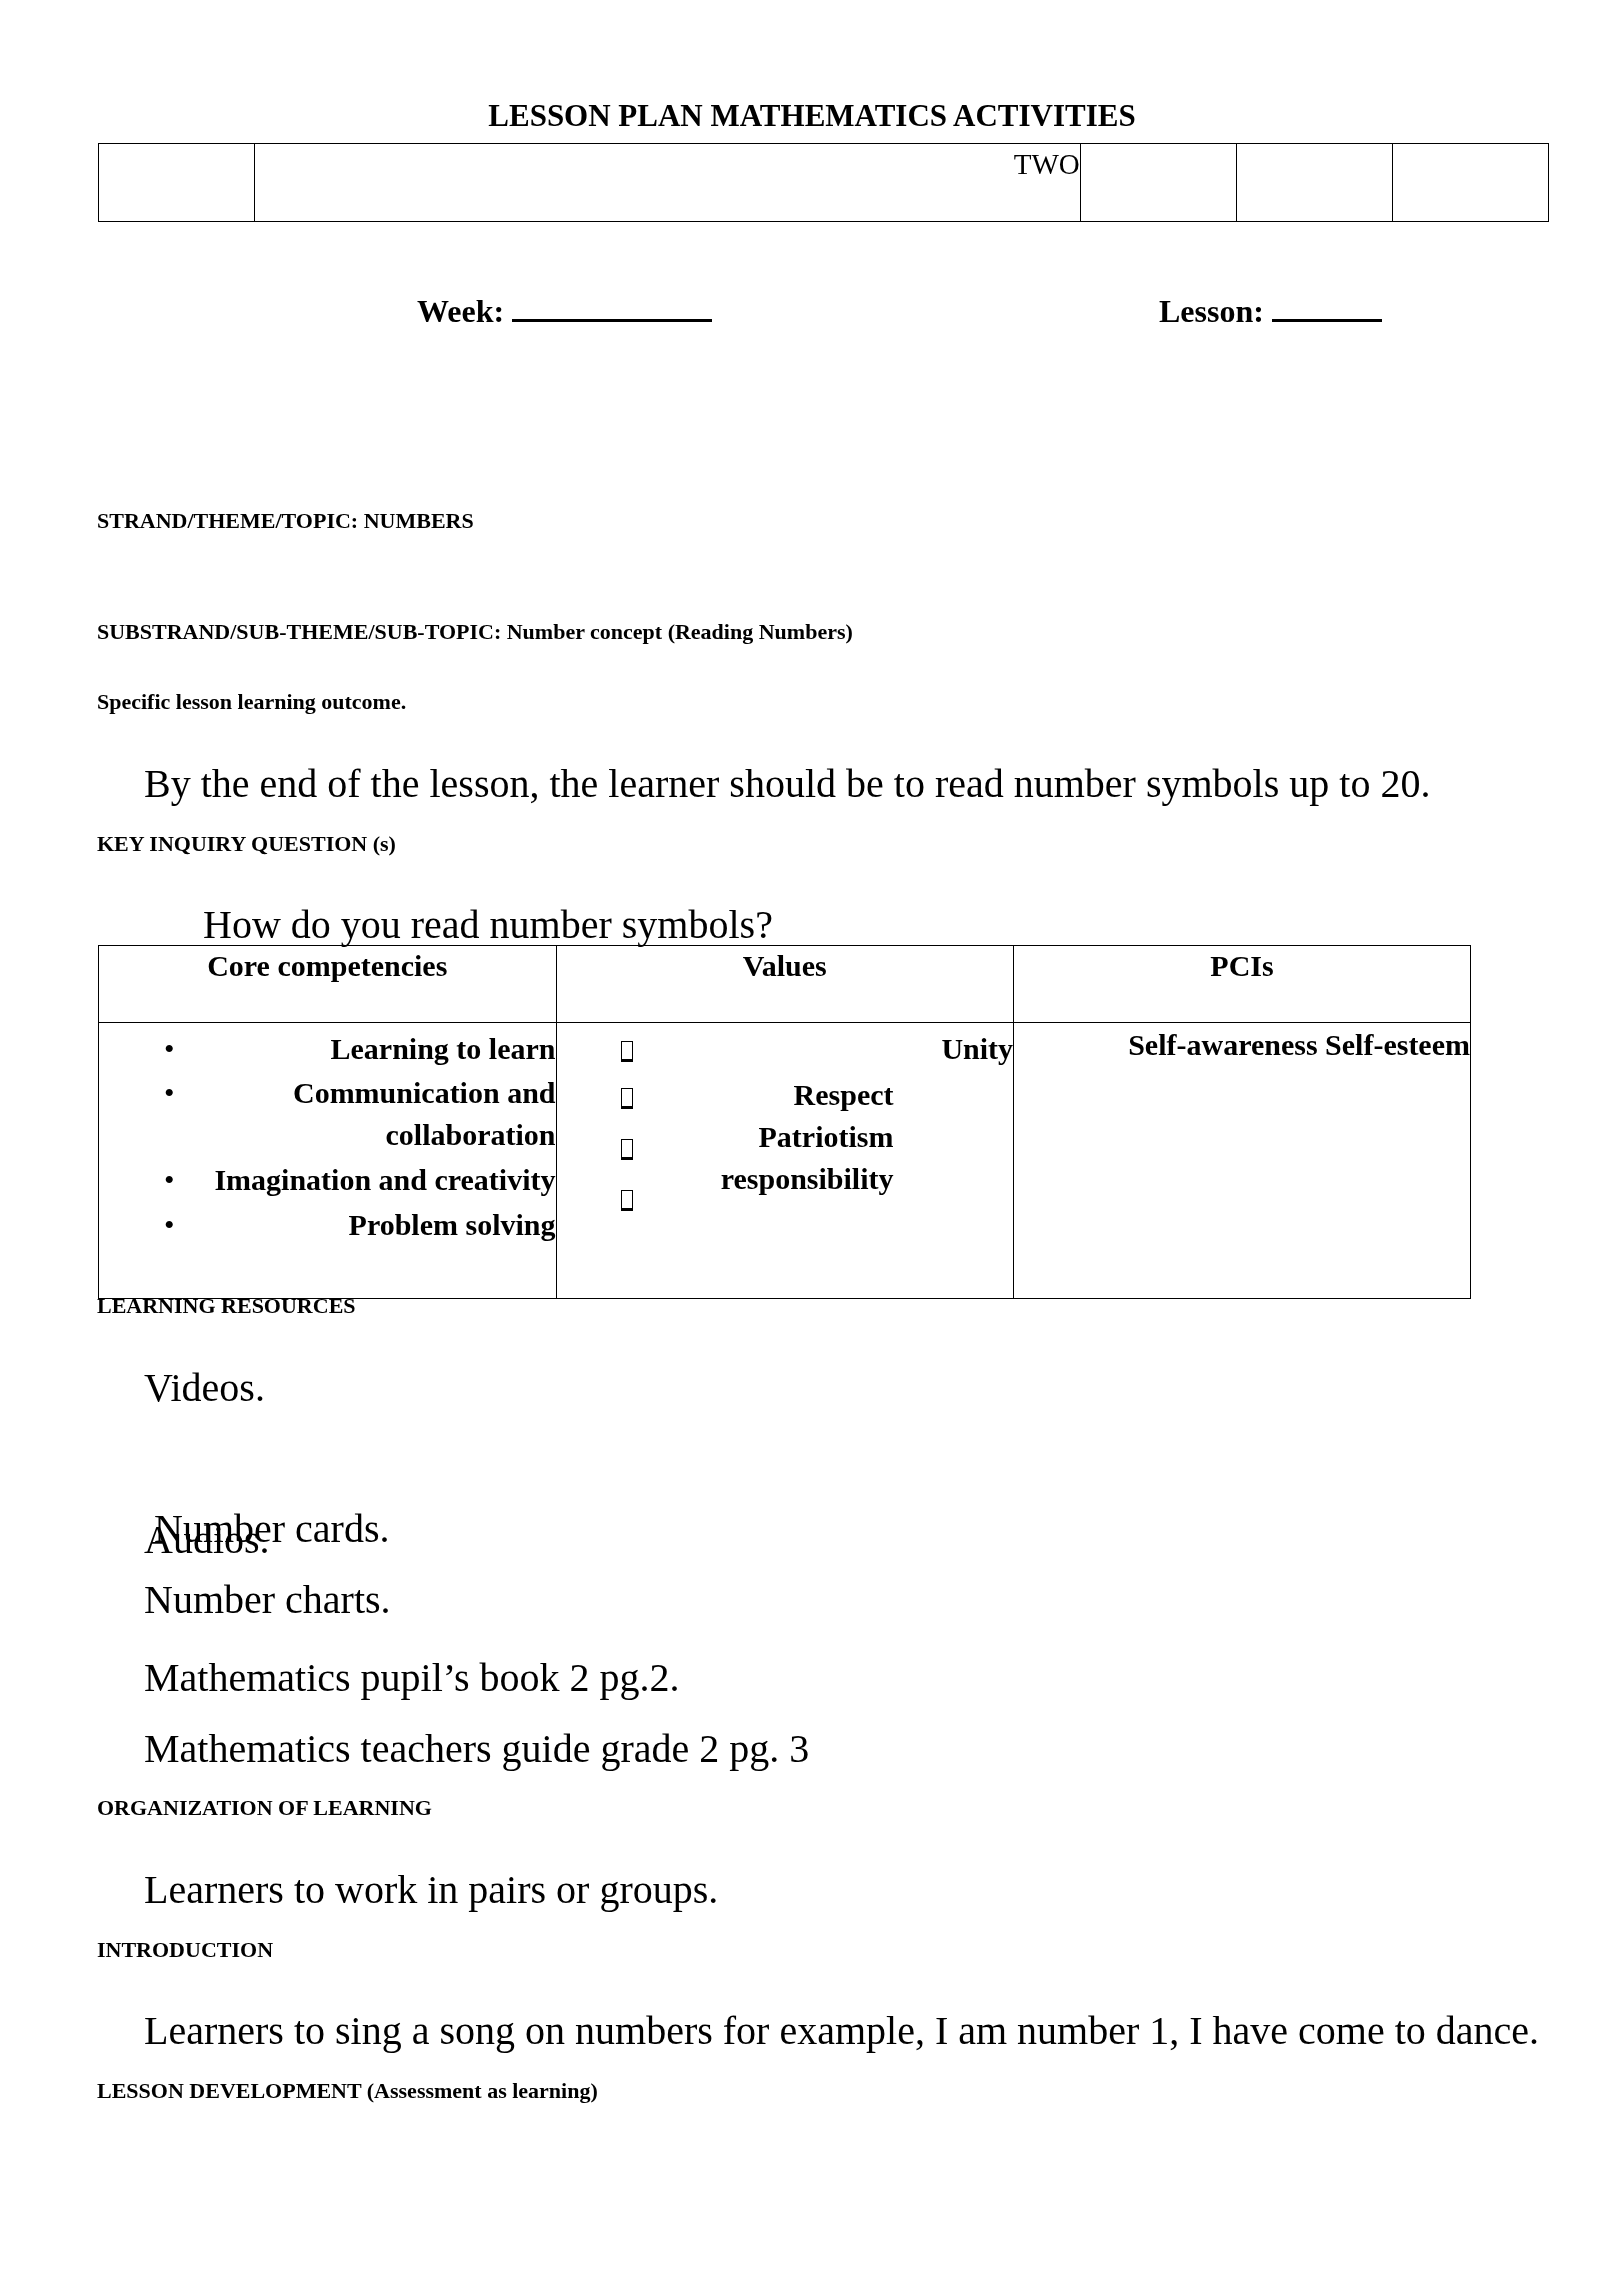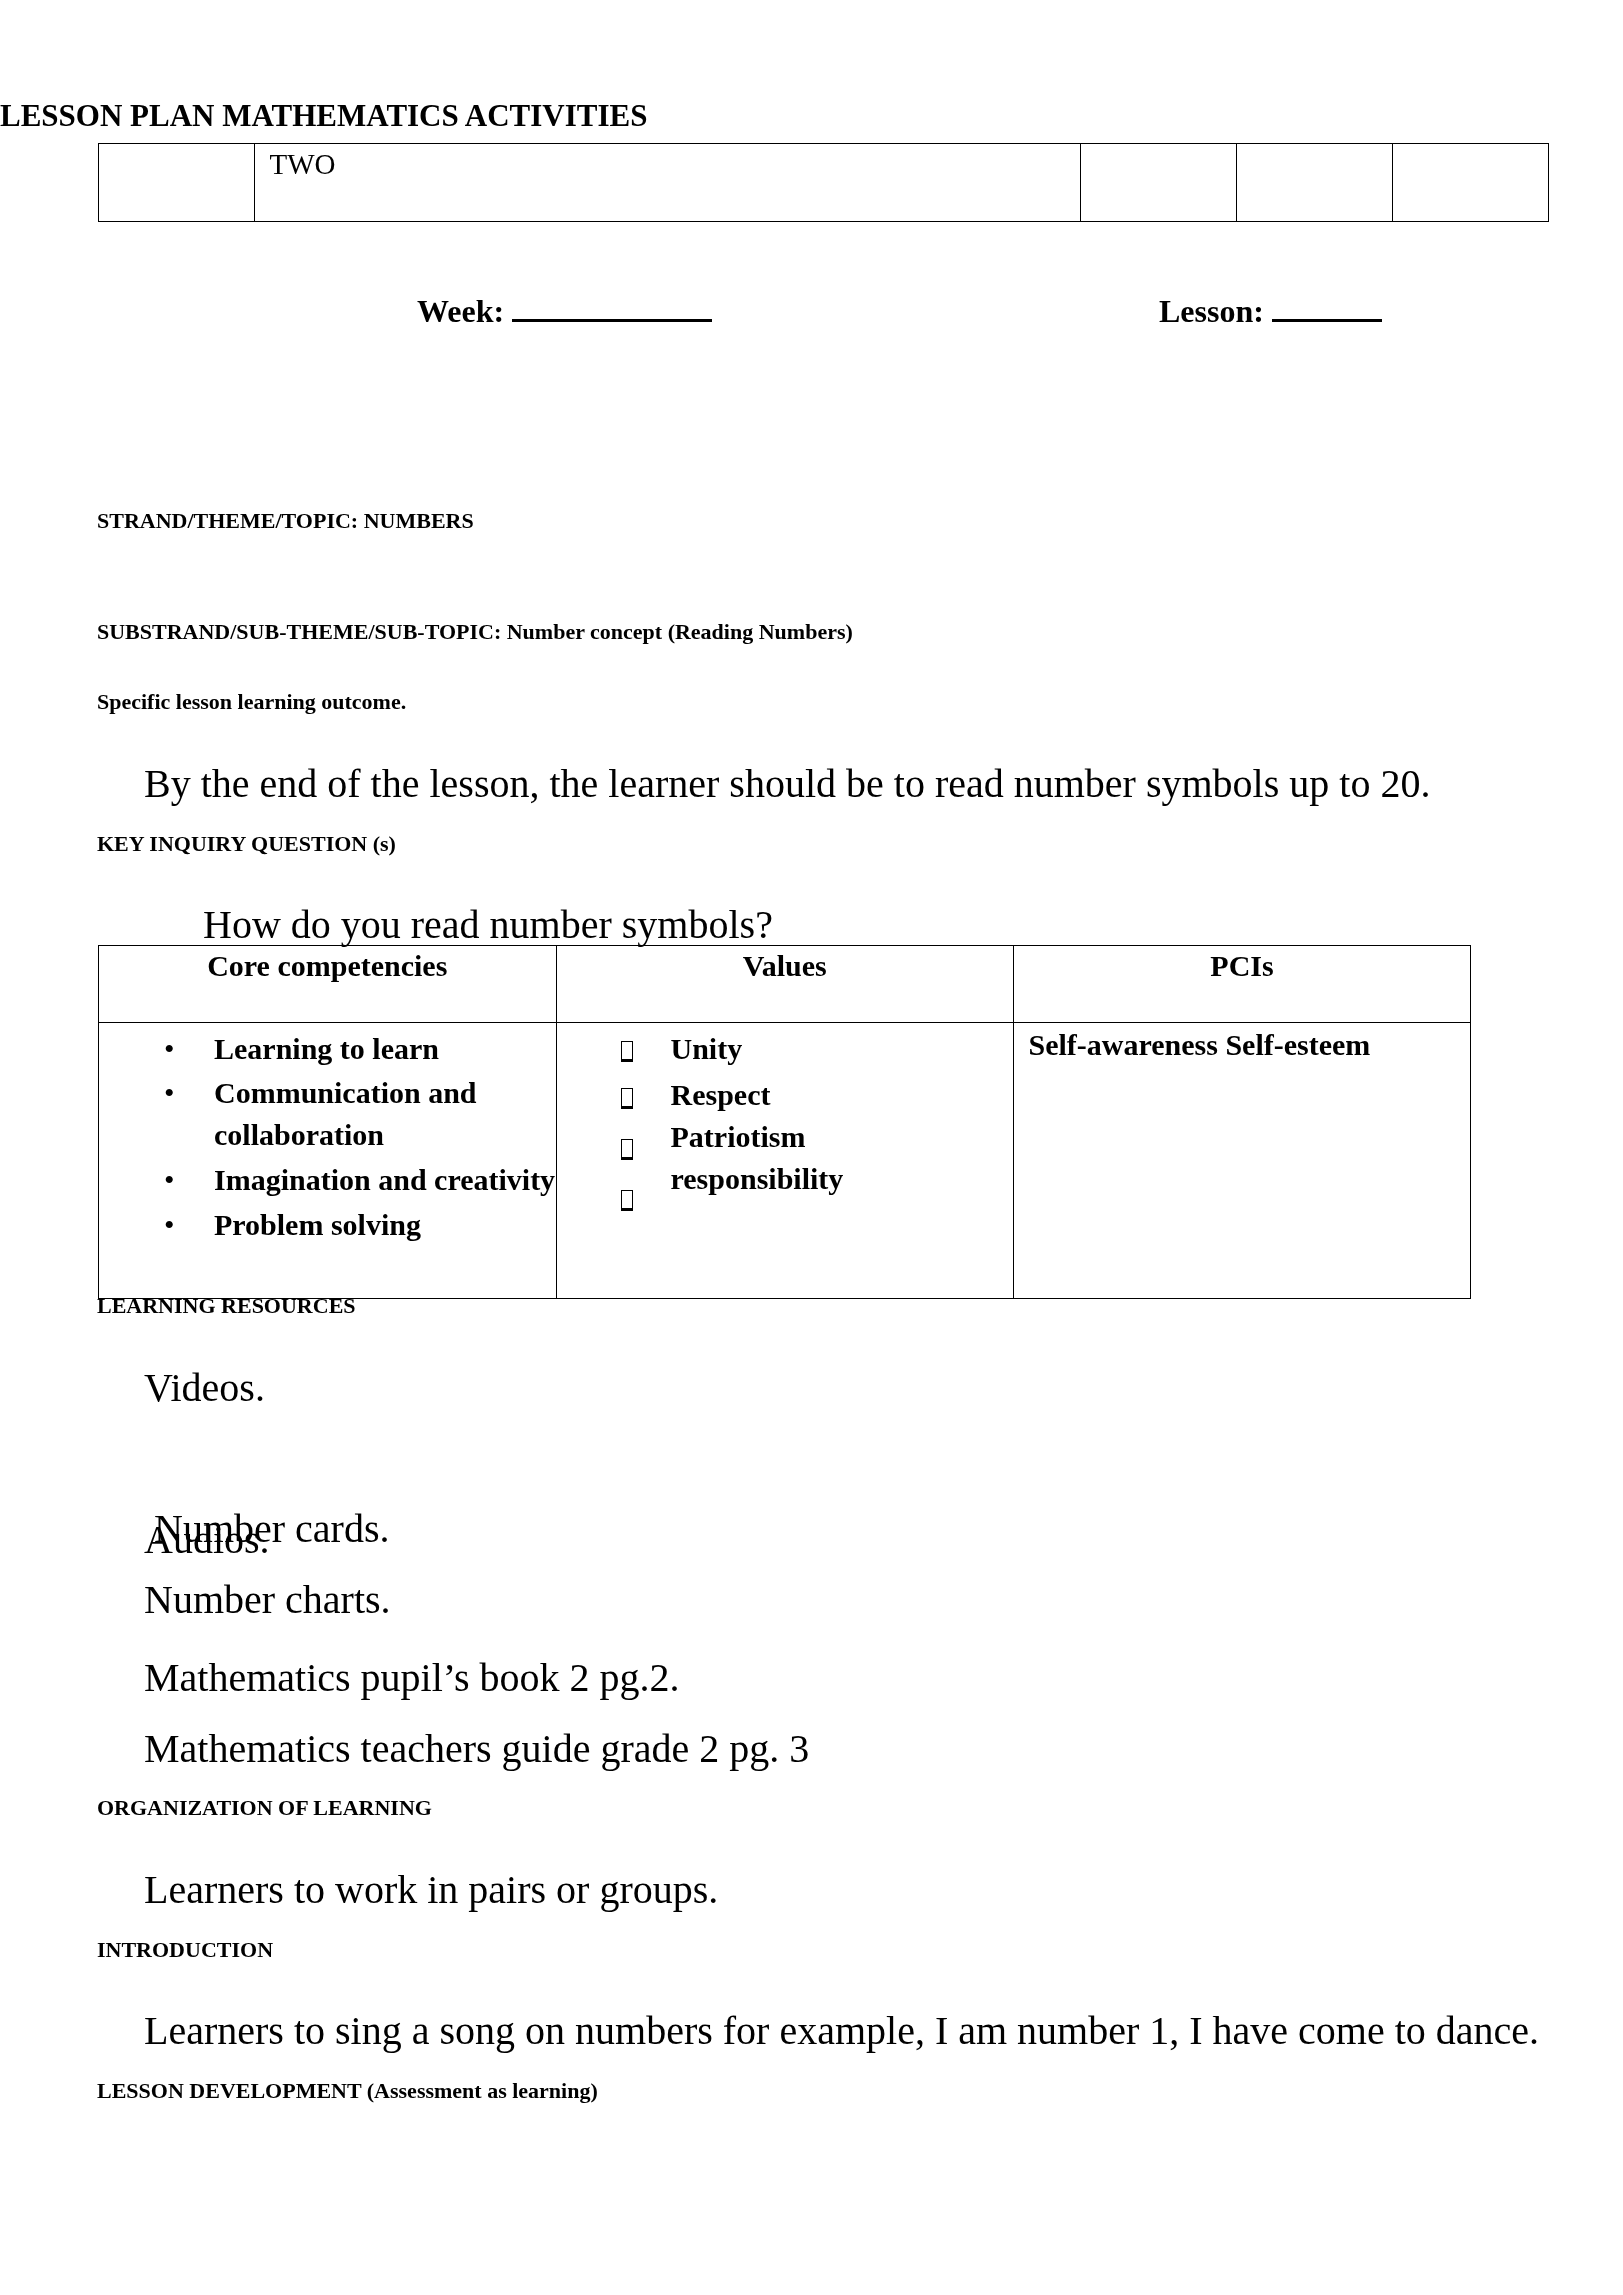--- a/index.html
+++ b/index.html
@@ -1,21 +1,21 @@
 <!DOCTYPE html>
 <html style="font-size:10.5px"><head>
 <meta charset="utf-8">
 <style>
   html, body { margin:0; padding:0; background:#ffffff; }
   body { width:1624px; height:2295px; position:relative; overflow:hidden;
          font-family:"Liberation Serif","DejaVu Serif",serif; color:#000; }
   .abs { position:absolute; }
-  .title { left:0; width:1624px; top:98px; text-align:left; font-weight:bold; font-size:31px; }
+  .title { left:0; width:1624px; top:98px; text-align:center; font-weight:bold; font-size:31px; }
   table { border-collapse:collapse; position:absolute; }
-  td, th { border:1.3px solid #000; vertical-align:top; padding:0; }
+  td, th { border:1.3px solid #000; vertical-align:top; padding:0;text-align:right; }
   .hdr-table { left:98px; top:143px; width:1451px; }
   .hdr-table th { height:73px; font-size:31px; font-weight:bold; text-align:center; padding-top:3.9px; }
   .hdr-table td { height:73px; font-size:29px; padding:3.9px 0 0 14.4px; }
   .weekline { top:293px; font-size:32px; font-weight:bold; }
   .blank { display:inline-block; border-bottom:3.3px solid #000; vertical-align:baseline; height:0; margin-left:7.9px; }
   .h { left:97px; font-size:22px; font-weight:bold; }
   .p { left:97px; font-size:40px;margin-left:47px; }
   .comp-table { left:98px; top:945px; width:1373px;border-radius:10px; }
   .comp-table th { height:73px; font-size:30px; font-weight:bold; text-align:center; padding-top:2.6px; }
   .comp-table td { height:270px; font-size:30px; font-weight:bold; }

